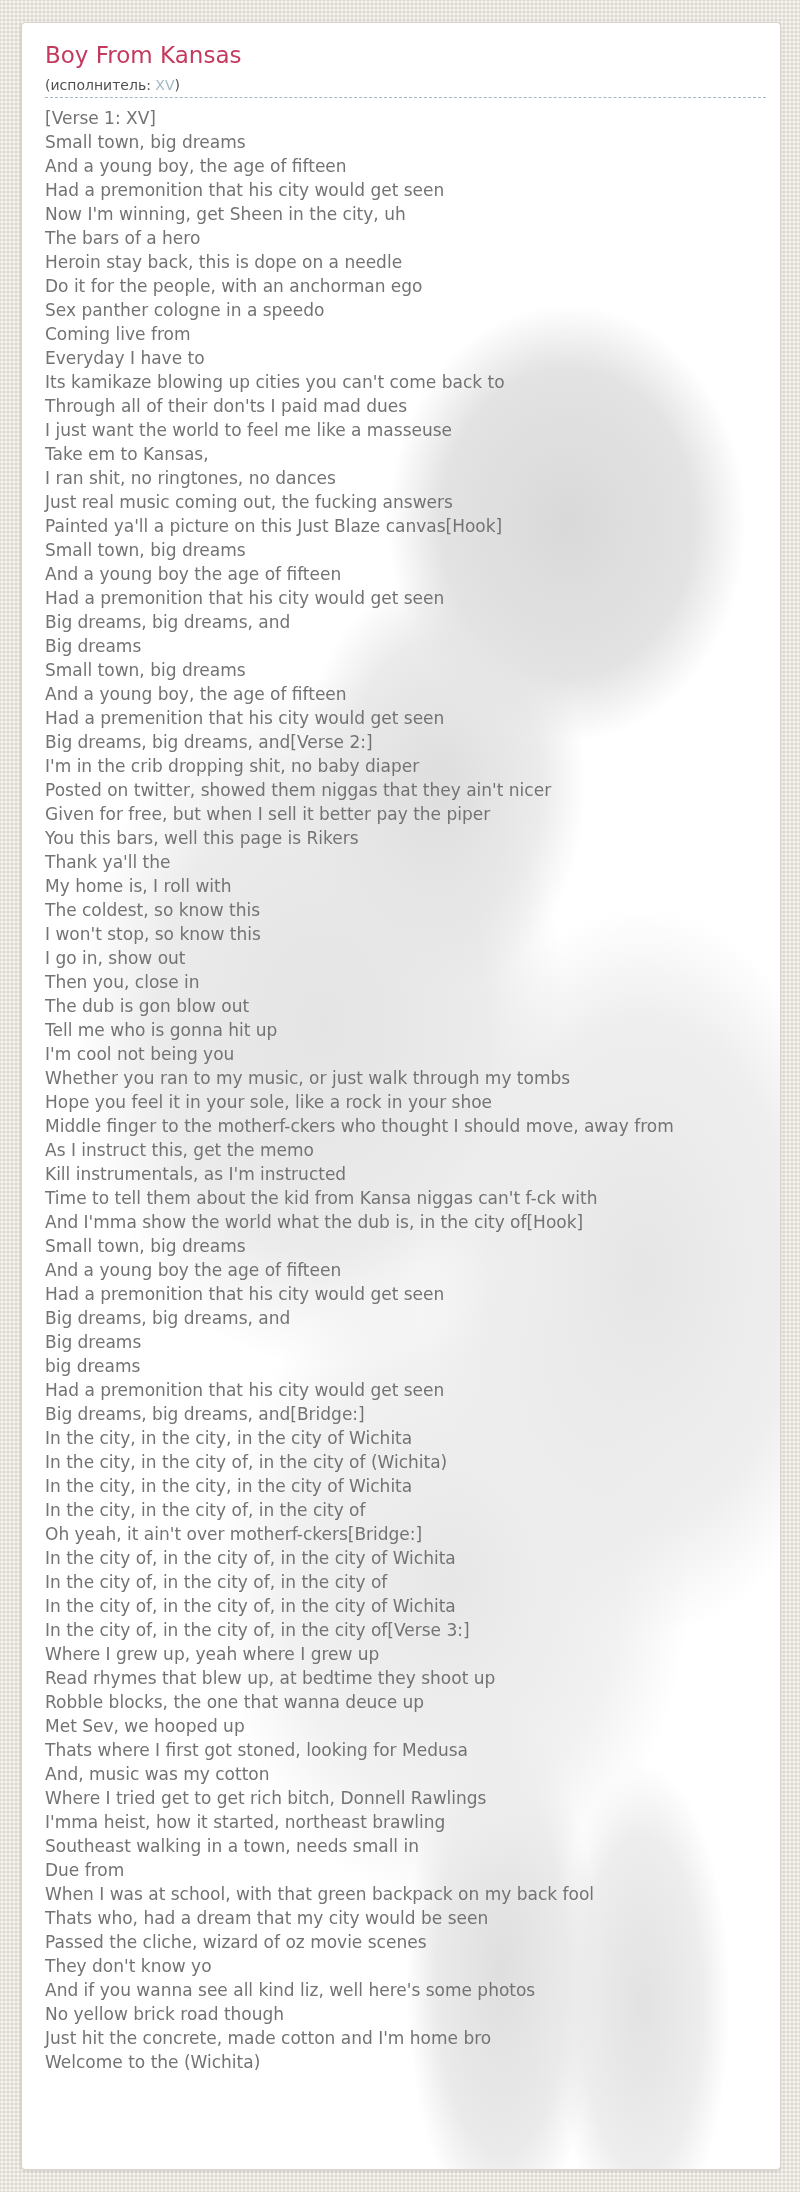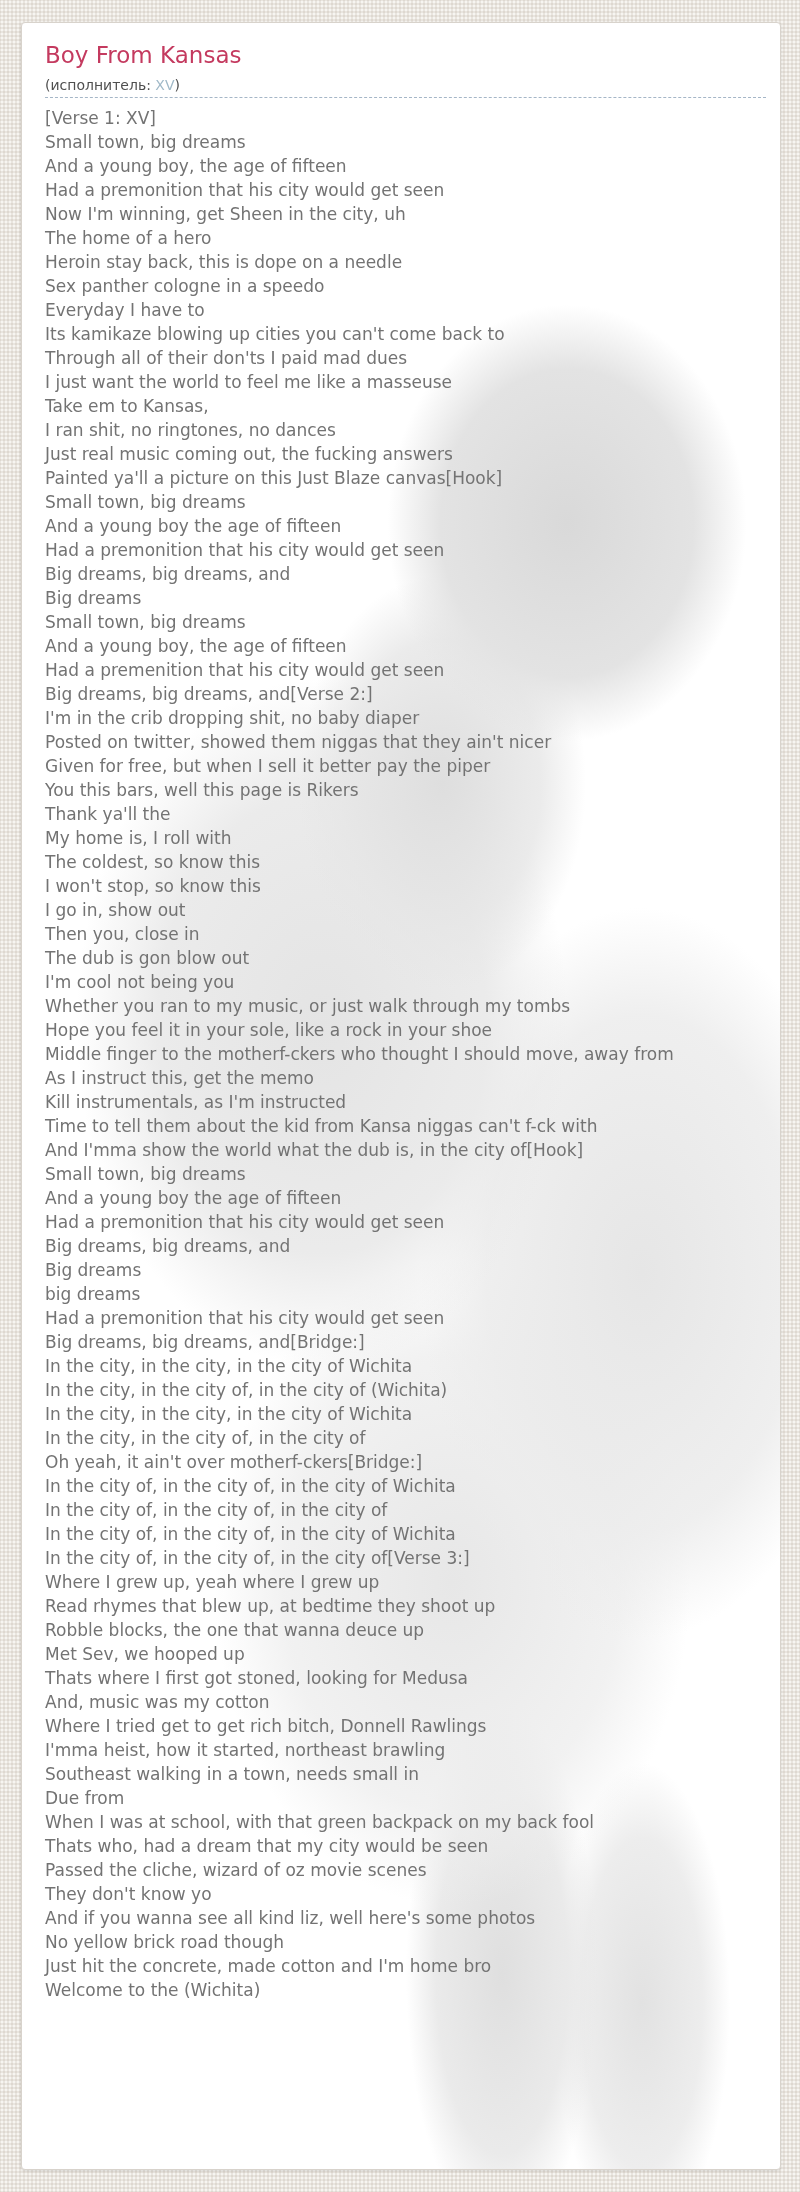--- a/index.html
+++ b/index.html
@@ -88,23 +88,25 @@
     <div class="photo"></div>
     <div class="content">
       <h1 class="song-title">Boy From Kansas</h1>
       <div class="subtitle"><span>(исполнитель: </span><a class="artist-link">XV</a><span>)</span></div>
       <div class="lyrics">
           <div class="lyric-line">[Verse 1: XV]</div>
           <div class="lyric-line">Small town, big dreams</div>
           <div class="lyric-line">And a young boy, the age of fifteen</div>
           <div class="lyric-line">Had a premonition that his city would get seen</div>
           <div class="lyric-line">Now I'm winning, get Sheen in the city, uh</div>
-          <div class="lyric-line">The home of a hero</div>
+          <div class="lyric-line">The bars of a hero</div>
           <div class="lyric-line">Heroin stay back, this is dope on a needle</div>
+          <div class="lyric-line">Do it for the people, with an anchorman ego</div>
           <div class="lyric-line">Sex panther cologne in a speedo</div>
+          <div class="lyric-line">Coming live from</div>
           <div class="lyric-line">Everyday I have to</div>
           <div class="lyric-line">Its kamikaze blowing up cities you can't come back to</div>
           <div class="lyric-line">Through all of their don'ts I paid mad dues</div>
           <div class="lyric-line">I just want the world to feel me like a masseuse</div>
           <div class="lyric-line">Take em to Kansas,</div>
           <div class="lyric-line">I ran shit, no ringtones, no dances</div>
           <div class="lyric-line">Just real music coming out, the fucking answers</div>
           <div class="lyric-line">Painted ya'll a picture on this Just Blaze canvas[Hook]</div>
           <div class="lyric-line">Small town, big dreams</div>
           <div class="lyric-line">And a young boy the age of fifteen</div>
@@ -119,20 +121,21 @@
           <div class="lyric-line">Posted on twitter, showed them niggas that they ain't nicer</div>
           <div class="lyric-line">Given for free, but when I sell it better pay the piper</div>
           <div class="lyric-line">You this bars, well this page is Rikers</div>
           <div class="lyric-line">Thank ya'll the</div>
           <div class="lyric-line">My home is, I roll with</div>
           <div class="lyric-line">The coldest, so know this</div>
           <div class="lyric-line">I won't stop, so know this</div>
           <div class="lyric-line">I go in, show out</div>
           <div class="lyric-line">Then you, close in</div>
           <div class="lyric-line">The dub is gon blow out</div>
+          <div class="lyric-line">Tell me who is gonna hit up</div>
           <div class="lyric-line">I'm cool not being you</div>
           <div class="lyric-line">Whether you ran to my music, or just walk through my tombs</div>
           <div class="lyric-line">Hope you feel it in your sole, like a rock in your shoe</div>
           <div class="lyric-line">Middle finger to the motherf-ckers who thought I should move, away from</div>
           <div class="lyric-line">As I instruct this, get the memo</div>
           <div class="lyric-line">Kill instrumentals, as I'm instructed</div>
           <div class="lyric-line">Time to tell them about the kid from Kansa niggas can't f-ck with</div>
           <div class="lyric-line">And I'mma show the world what the dub is, in the city of[Hook]</div>
           <div class="lyric-line">Small town, big dreams</div>
           <div class="lyric-line">And a young boy the age of fifteen</div>

